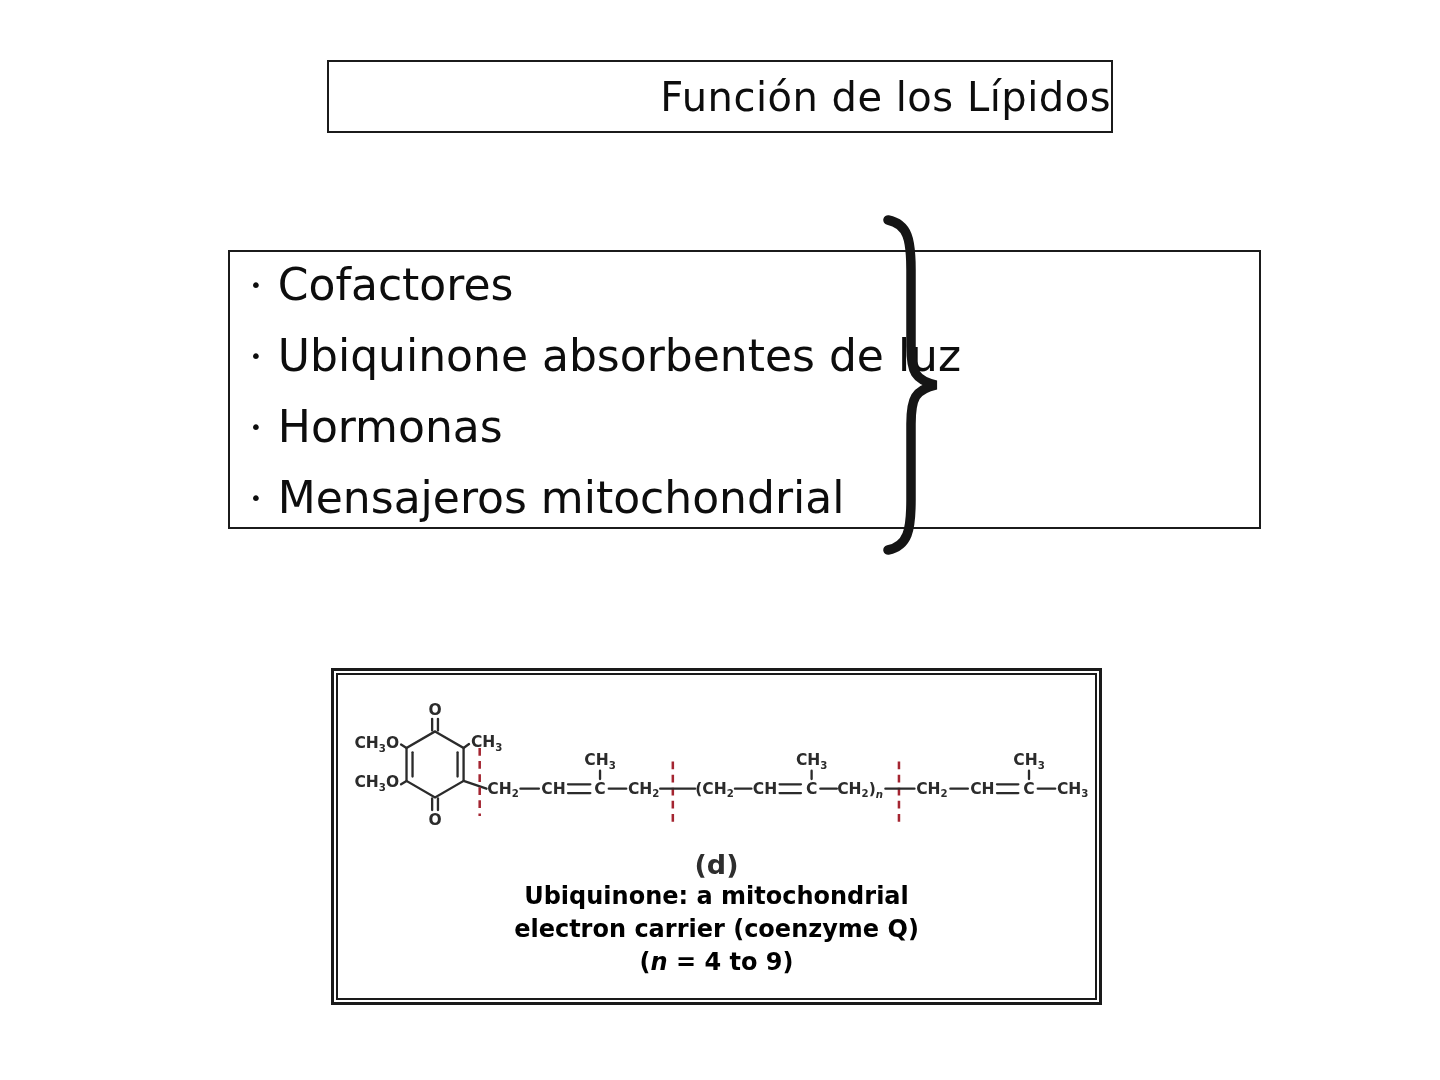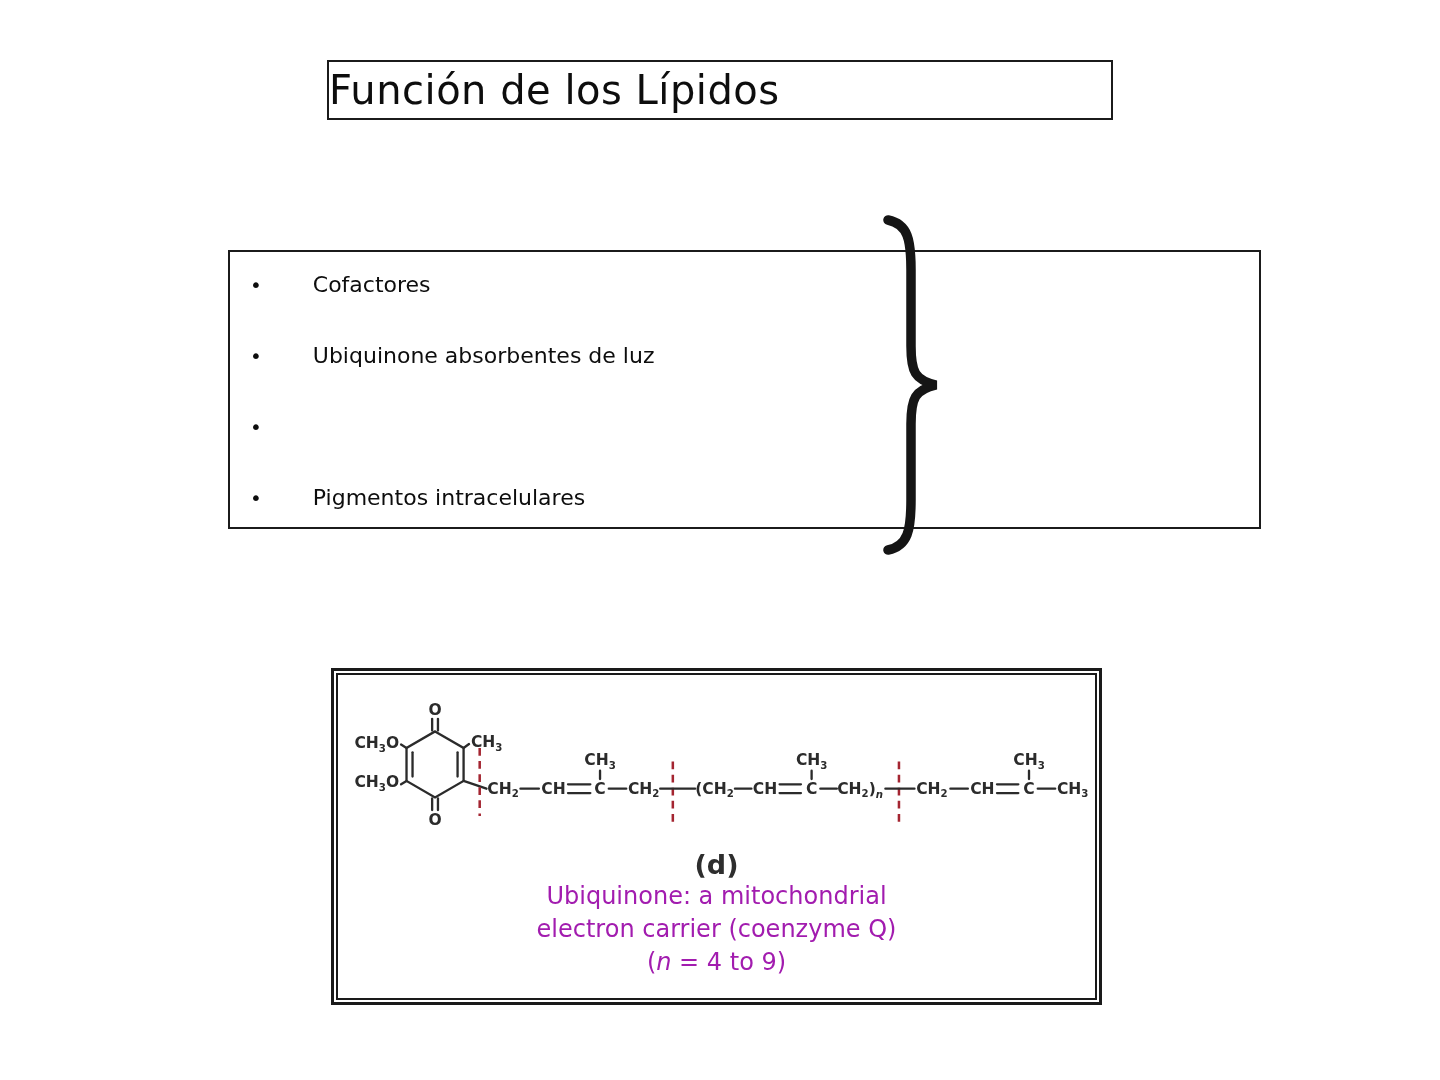--- a/index.html
+++ b/index.html
@@ -3,35 +3,35 @@
 <meta charset="utf-8">
 <style>
   html,body { margin:0; padding:0; background:#ffffff; }
   .slide {
     position:relative; width:1440px; height:1080px; background:#ffffff;
     font-family:"DejaVu Sans", sans-serif; color:#111; overflow:hidden;
   }
 
   
   .title-box {
-    position:absolute; left:327px; top:60px; width:786px; height:60px;
+    position:absolute; left:327px; top:60px; width:786px; height:73px;
     border:2px solid #1b1b1b; box-sizing:border-box;
-    display:flex; align-items:center; justify-content:flex-start;
+    display:flex; align-items:center; justify-content:flex-end;
   }
   .title-box span { font-size:40px; letter-spacing:0.5px; color:#0d0d0d; }
 
   
   .list-box {
     position:absolute; left:228px; top:250px; width:1033px; height:279px;
     border:2px solid #1b1b1b; box-sizing:border-box; padding:0 0 0 20px;
   }
   .li { display:flex; align-items:center; height:71px; }
   .li:first-child { margin-top:-3px; }
   .bullet { font-size:20px; margin-right:16px; color:#0d0d0d; }
-  .li-label { font-size:22px; color:#0d0d0d; white-space:nowrap;margin-left:35px; }
+  .li-label { font-size:44px; color:#0d0d0d; white-space:nowrap; }
 
   
   .brace { position:absolute; left:878px; top:214px; }
 
   
   .figure-box {
     position:absolute; left:331px; top:668px; width:771px; height:337px;
     box-sizing:border-box; border:3px solid #1a1a1a; padding:2px; background:#fff;
   }
   .figure-inner {
@@ -42,21 +42,21 @@
   .structure text {
     font-family:"DejaVu Sans", sans-serif; font-weight:bold;
     font-size:16px; fill:#2b2b2b;
   }
   .structure .sub  { font-size:10.5px; }
   .structure .subi { font-size:10.5px; font-style:italic; }
   .structure .bond { stroke:#2b2b2b; stroke-width:2.4; stroke-linecap:round; fill:none; }
   .structure .rdash{ stroke-width:2.6; stroke-dasharray:8 5.5; }
 
   .panel-label { margin-top:4px; font-size:27px; font-weight:bold; color:#2e2e2e; }
-  .cap { font-size:24px; font-weight:normal; color:#a21caf; line-height:33px; }
+  .cap { font-size:24px; font-weight:bold; color:#000000; line-height:33px; }
   .it { font-style:italic; }
 </style>
 </head>
 <body>
 
 <div class="slide">
 
   <div class="title-box">
     <span>Función de los Lípidos</span>
   </div>
@@ -65,24 +65,25 @@
     <div class="li">
       <span class="bullet">•</span>
       <span class="li-label">Cofactores</span>
     </div>
     <div class="li">
       <span class="bullet">•</span>
       <span class="li-label">Ubiquinone absorbentes de luz</span>
     </div>
     <div class="li">
       <span class="bullet">•</span>
+      <span class="li-label">Hormonas</span>
     </div>
     <div class="li">
       <span class="bullet">•</span>
-      <span class="li-label">Pigmentos intracelulares</span>
+      <span class="li-label">Mensajeros mitochondrial</span>
     </div>
   </div>
 
   <svg class="brace" width="66" height="342" viewBox="0 0 66 342">
     <path d="M 10,6 C 30,10 33,26 33,56 L 33,132 C 33,158 37,166 58,171 C 37,176 33,184 33,210 L 33,286 C 33,316 30,332 10,336" fill="none" stroke="#151515" stroke-width="9.5" stroke-linecap="round"></path>
   </svg>
 
   <div class="figure-box">
     <div class="figure-inner">
 

